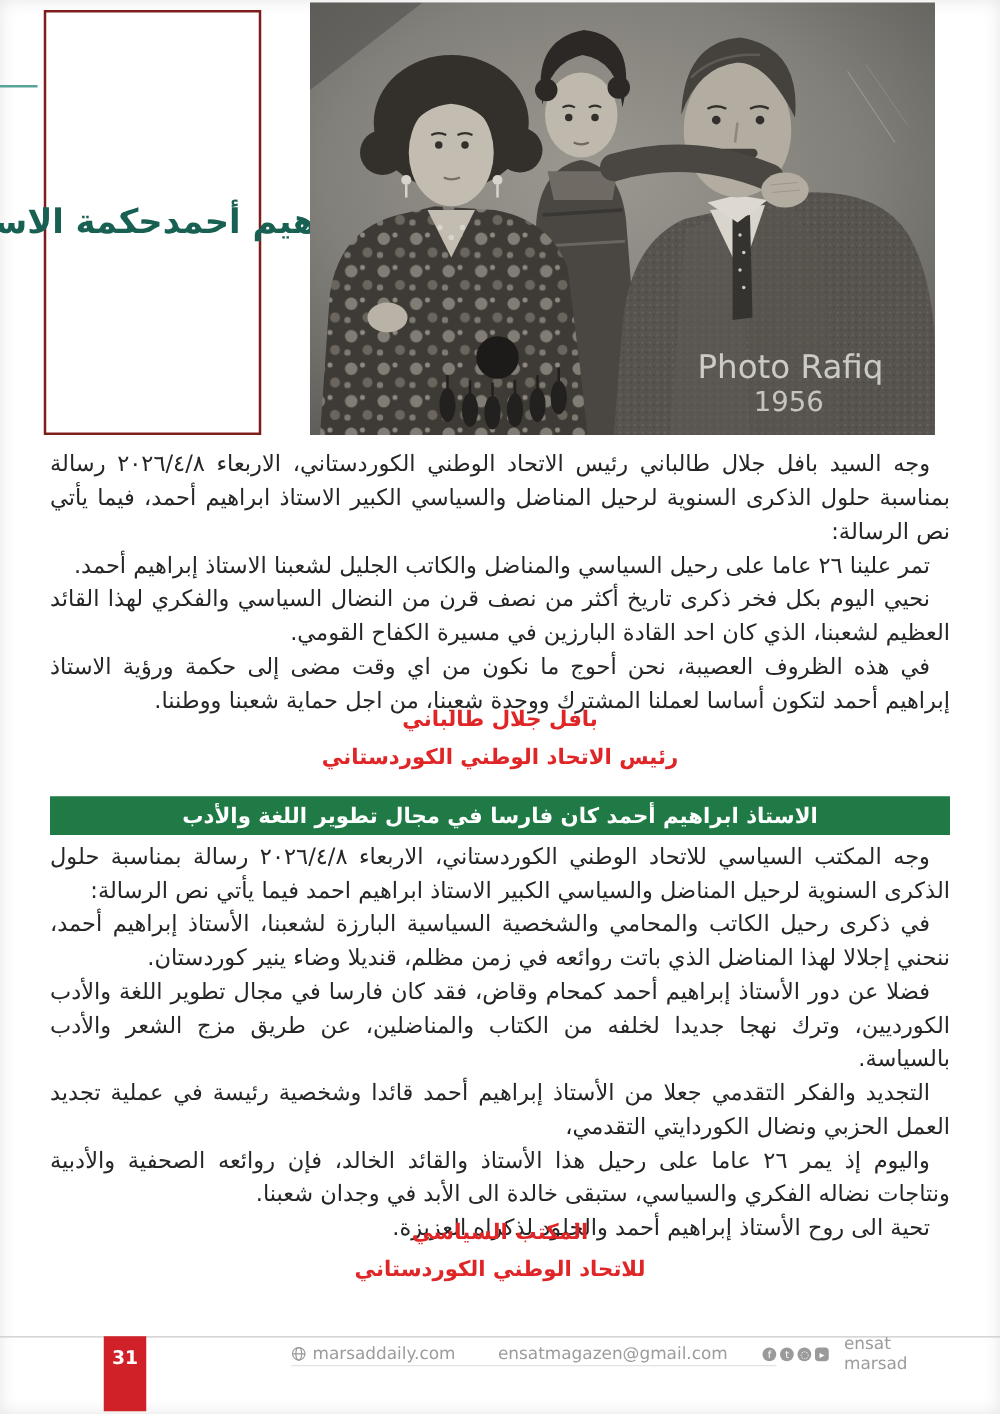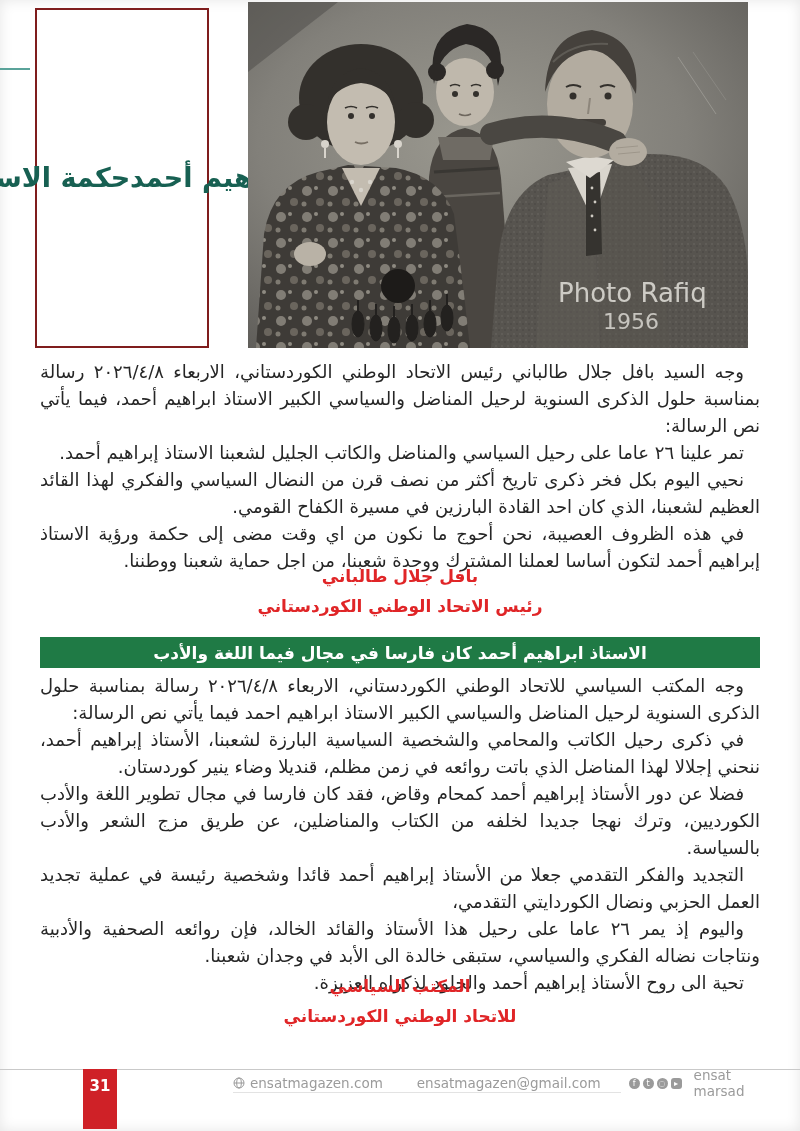--- a/index.html
+++ b/index.html
@@ -198,21 +198,21 @@
     <p>نحيي اليوم بكل فخر ذكرى تاريخ أكثر من نصف قرن من النضال السياسي والفكري لهذا القائد العظيم لشعبنا، الذي كان احد القادة البارزين في مسيرة الكفاح القومي.</p>
     <p>في هذه الظروف العصيبة، نحن أحوج ما نكون من اي وقت مضى إلى حكمة ورؤية الاستاذ إبراهيم أحمد لتكون أساسا لعملنا المشترك ووحدة شعبنا، من اجل حماية شعبنا ووطننا.</p>
   </div>
 
   <div class="signature sig1">
     <div>بافل جلال طالباني</div>
     <div>رئيس الاتحاد الوطني الكوردستاني</div>
   </div>
 
   <div class="banner">
-    <span>الاستاذ ابراهيم أحمد كان فارسا في مجال فيما اللغة والأدب</span>
+    <span>الاستاذ ابراهيم أحمد كان فارسا في مجال تطوير اللغة والأدب</span>
   </div>
 
   <div class="article article2">
     <p>وجه المكتب السياسي للاتحاد الوطني الكوردستاني، الاربعاء ٢٠٢٦/٤/٨ رسالة بمناسبة حلول الذكرى السنوية لرحيل المناضل والسياسي الكبير الاستاذ ابراهيم احمد فيما يأتي نص الرسالة:</p>
     <p>في ذكرى رحيل الكاتب والمحامي والشخصية السياسية البارزة لشعبنا، الأستاذ إبراهيم أحمد، ننحني إجلالا لهذا المناضل الذي باتت روائعه في زمن مظلم، قنديلا وضاء ينير كوردستان.</p>
     <p>فضلا عن دور الأستاذ إبراهيم أحمد كمحام وقاض، فقد كان فارسا في مجال تطوير اللغة والأدب الكورديين، وترك نهجا جديدا لخلفه من الكتاب والمناضلين، عن طريق مزج الشعر والأدب بالسياسة.</p>
     <p>التجديد والفكر التقدمي جعلا من الأستاذ إبراهيم أحمد قائدا وشخصية رئيسة في عملية تجديد العمل الحزبي ونضال الكوردايتي التقدمي،</p>
     <p>واليوم إذ يمر ٢٦ عاما على رحيل هذا الأستاذ والقائد الخالد، فإن روائعه الصحفية والأدبية ونتاجات نضاله الفكري والسياسي، ستبقى خالدة الى الأبد في وجدان شعبنا.</p>
     <p>تحية الى روح الأستاذ إبراهيم أحمد والخلود لذكراه العزيزة.</p>
   </div>
@@ -228,21 +228,21 @@
     <span>31</span>
   </div>
 
   <div class="footer-items">
     <span class="site-group">
       <svg width="12" height="12" viewBox="0 0 12 12">
         <circle cx="6" cy="6" r="5" fill="none" stroke="#9a9a9a" stroke-width="1"></circle>
         <ellipse cx="6" cy="6" rx="2.3" ry="5" fill="none" stroke="#9a9a9a" stroke-width="1"></ellipse>
         <path d="M1,6 L11,6" stroke="#9a9a9a" stroke-width="1"></path>
       </svg>
-      <a href="#">ensatmagazen.com</a>
+      <a href="#">marsaddaily.com</a>
     </span>
     <a href="#" class="email">ensatmagazen@gmail.com</a>
     <span class="social">
       <span class="soc">f</span>
       <span class="soc">t</span>
       <span class="soc">◌</span>
       <span class="soc square">▸</span>
     </span>
     <span>ensat marsad</span>
   </div>

